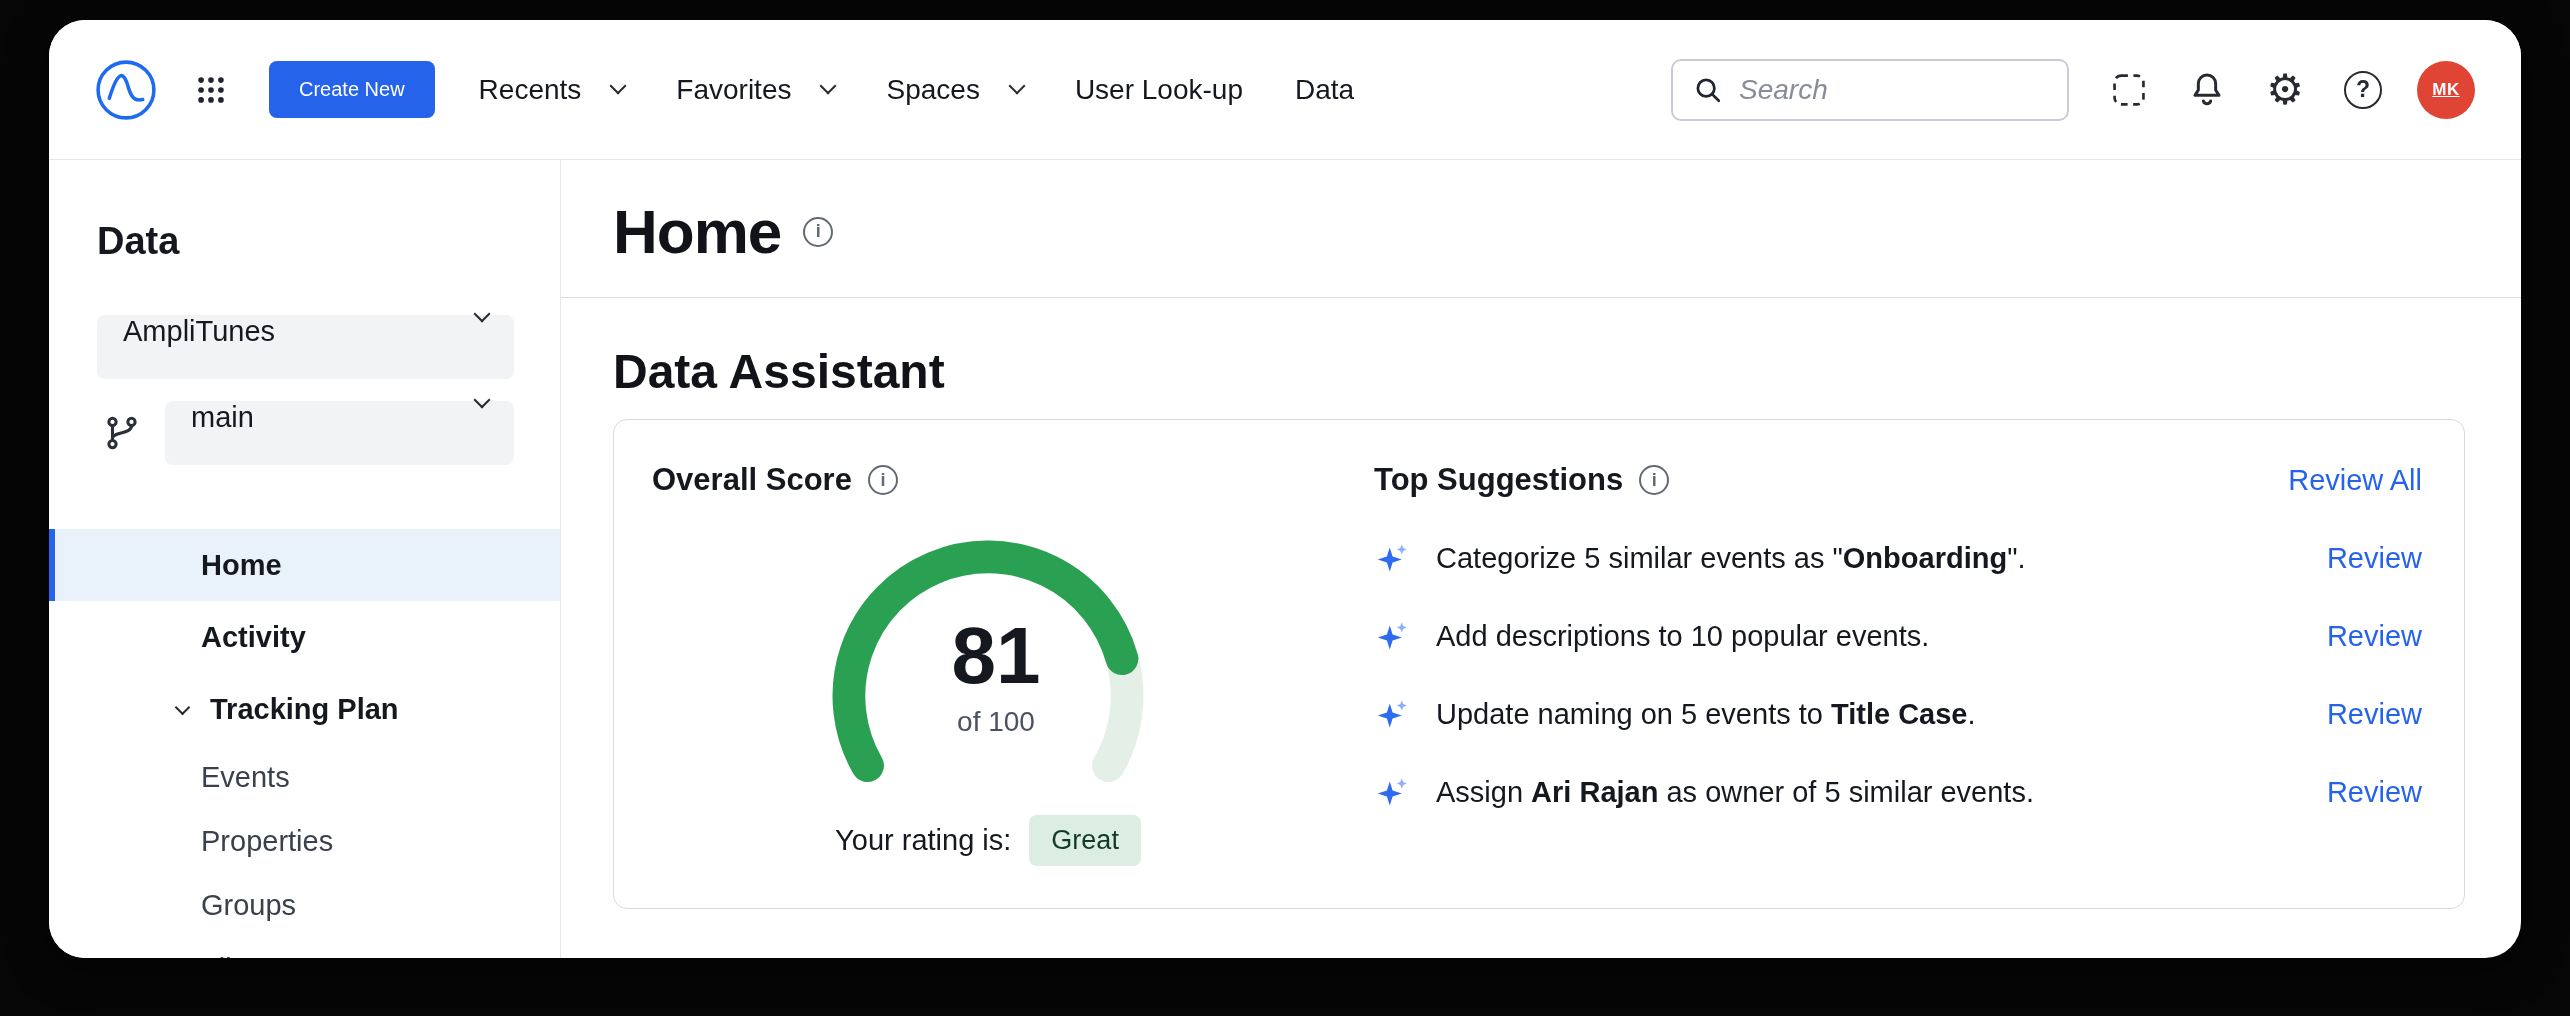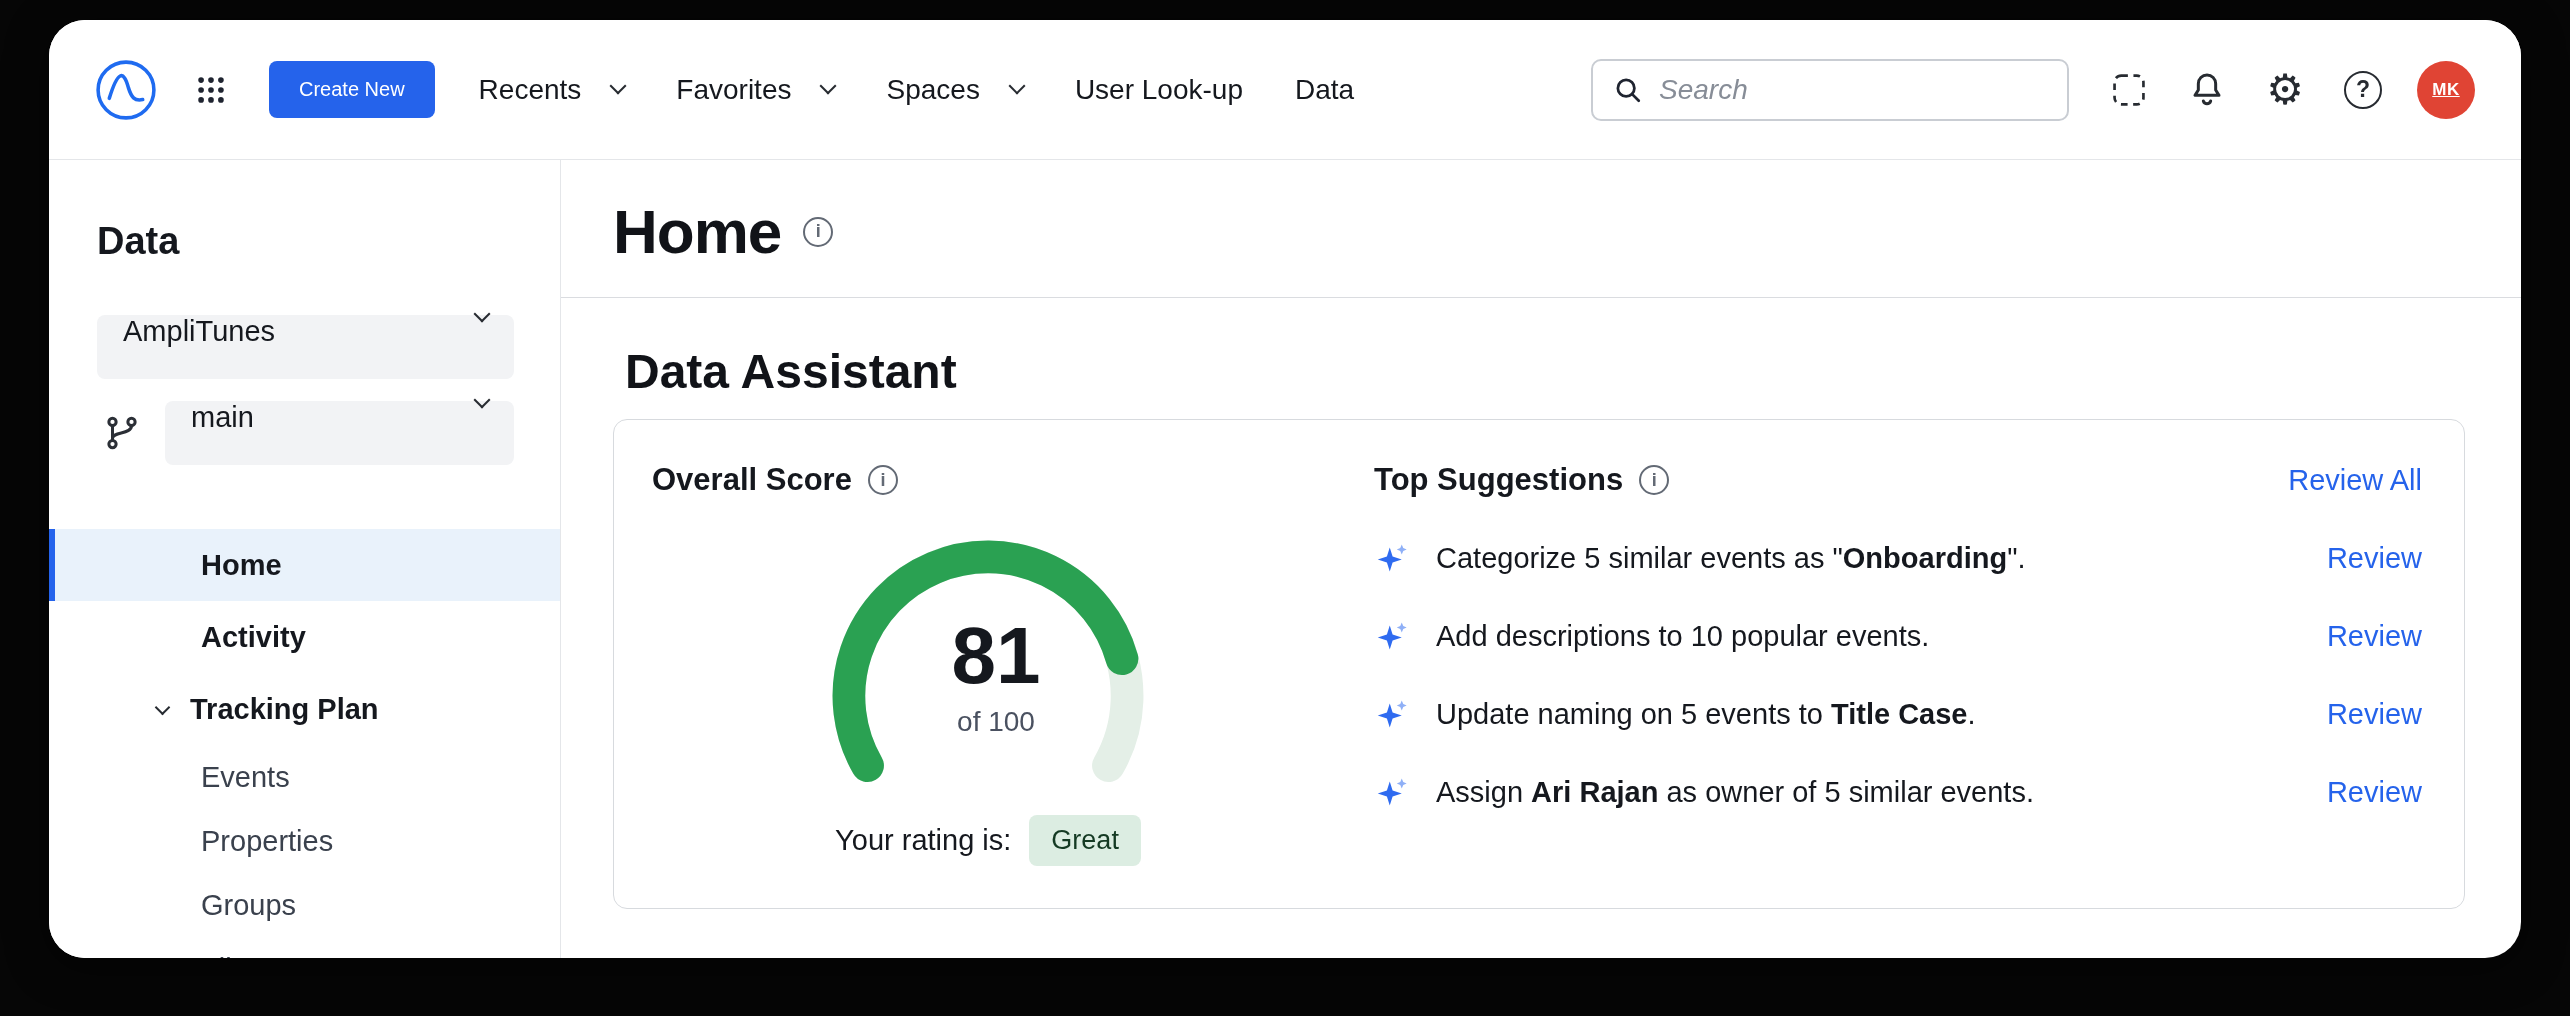--- a/index.html
+++ b/index.html
@@ -27,21 +27,21 @@
     margin-right:44px; background:var(--accent,#2563eb); color:#fff; border:none;
     border-radius:8px; font-size:20px; padding:17px 30px; font-family:inherit; cursor:pointer;
   }
   .topnav { display:flex; align-items:center; gap:52px; font-size:28px; color:#15181e; }
   .nav-item { display:flex; align-items:center; gap:31px; cursor:pointer; white-space:nowrap; }
   .chev {
     width:12px; height:12px; border-right:2.6px solid #272b31; border-bottom:2.6px solid #272b31;
     transform:rotate(45deg); margin-top:-7px; flex:none;
   }
   .search {
-    margin-left:auto; width:478px; height:62px; border:2px solid #c9cdd3; border-radius:10px;
+    margin-left:auto; width:398px; height:62px; border:2px solid #c9cdd3; border-radius:10px;
     display:flex; align-items:center; padding:0 20px; gap:14px; background:#fff; flex:none;
   }
   .search input { border:none; outline:none; font-size:28px; flex:1; min-width:0; font-family:inherit; color:#15181e; background:transparent; }
   .search input::placeholder { color:#878d97; font-style:italic; }
   .header-icons { display:flex; align-items:center; gap:30px; margin-left:36px; color:#272b31; }
   .icon-btn { width:48px; height:48px; display:flex; align-items:center; justify-content:center; cursor:pointer; }
   .gear-glyph { font-size:42px; line-height:1; color:#272b31; }
   .help-circle {
     width:38px; height:38px; border:2.6px solid #272b31; border-radius:50%;
     display:flex; align-items:center; justify-content:center; font-size:23px; font-weight:700;
@@ -63,35 +63,35 @@
   .project-select { margin:52px 46px 0 48px; }
   .branch-row { display:flex; align-items:center; margin:22px 46px 0 54px; gap:24px; }
   .branch-row .select { flex:1; }
   .sb-nav { margin-top:64px; }
   .sb-item {
     height:64px; display:flex; align-items:center; padding-left:146px; font-size:29px;
     color:#3a414d; cursor:pointer; border-left:6px solid transparent;
   }
   .sb-item.bold { font-weight:700; color:#15181e; height:72px; }
   .sb-item.active { background:#e9f2fb; border-left-color:var(--accent,#2563eb); }
-  .sb-item.has-chev { padding-left:102px; }
+  .sb-item.has-chev { padding-left:102px;margin-left:20px; }
   .sb-item.has-chev .chev { margin-right:22px; margin-top:-4px; width:11px; height:11px; }
   
   .main { flex:1; min-width:0; display:flex; flex-direction:column; }
   .title-row { display:flex; align-items:center; gap:22px; padding:36px 0 30px 52px; }
   .title-row h1 { font-size:62px; margin:0; font-weight:700; color:#111318; letter-spacing:-1px; }
   .info {
     width:30px; height:30px; border:2.4px solid #636a75; color:#636a75; border-radius:50%;
     display:inline-flex; align-items:center; justify-content:center; font-size:18px; font-weight:700;
     flex:none; cursor:pointer;
   }
   .info::after { content:"i"; }
   .main-divider { height:1px; background:#dadce0; width:100%; }
   .main-content { padding:0 56px 0 52px; flex:1; }
-  h2.section { font-size:48px; margin:46px 0 0 12px; font-weight:700; color:#111318; }
+  h2.section { font-size:48px; margin:46px 0 0 0; font-weight:700; color:#111318; }
   .card {
     margin-top:20px; border:1px solid #d7dade; border-radius:14px; display:flex;
     padding:42px 42px 42px 38px; background:#fff;
   }
   .score-col { width:672px; min-width:672px; display:flex; flex-direction:column; align-items:center; }
   .score-head { align-self:flex-start; display:flex; align-items:center; gap:16px; font-size:31px; font-weight:700; color:#15181e; }
   .gauge-wrap { position:relative; width:360px; margin-top:18px; }
   .gauge-wrap svg { display:block; width:360px; height:275px; }
   .gauge-center { position:absolute; left:16px; right:0; top:100px; text-align:center; }
   .score-num { font-size:80px; font-weight:700; color:#15181e; line-height:1; }

